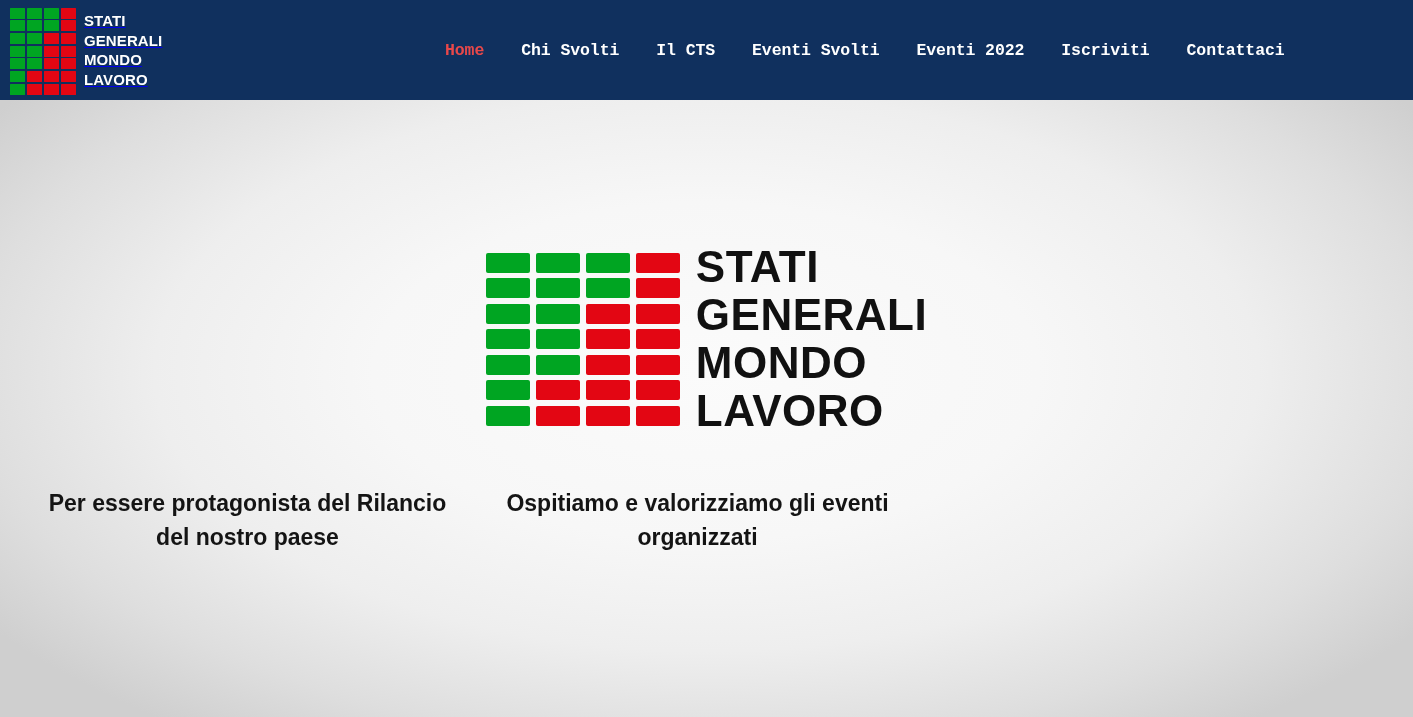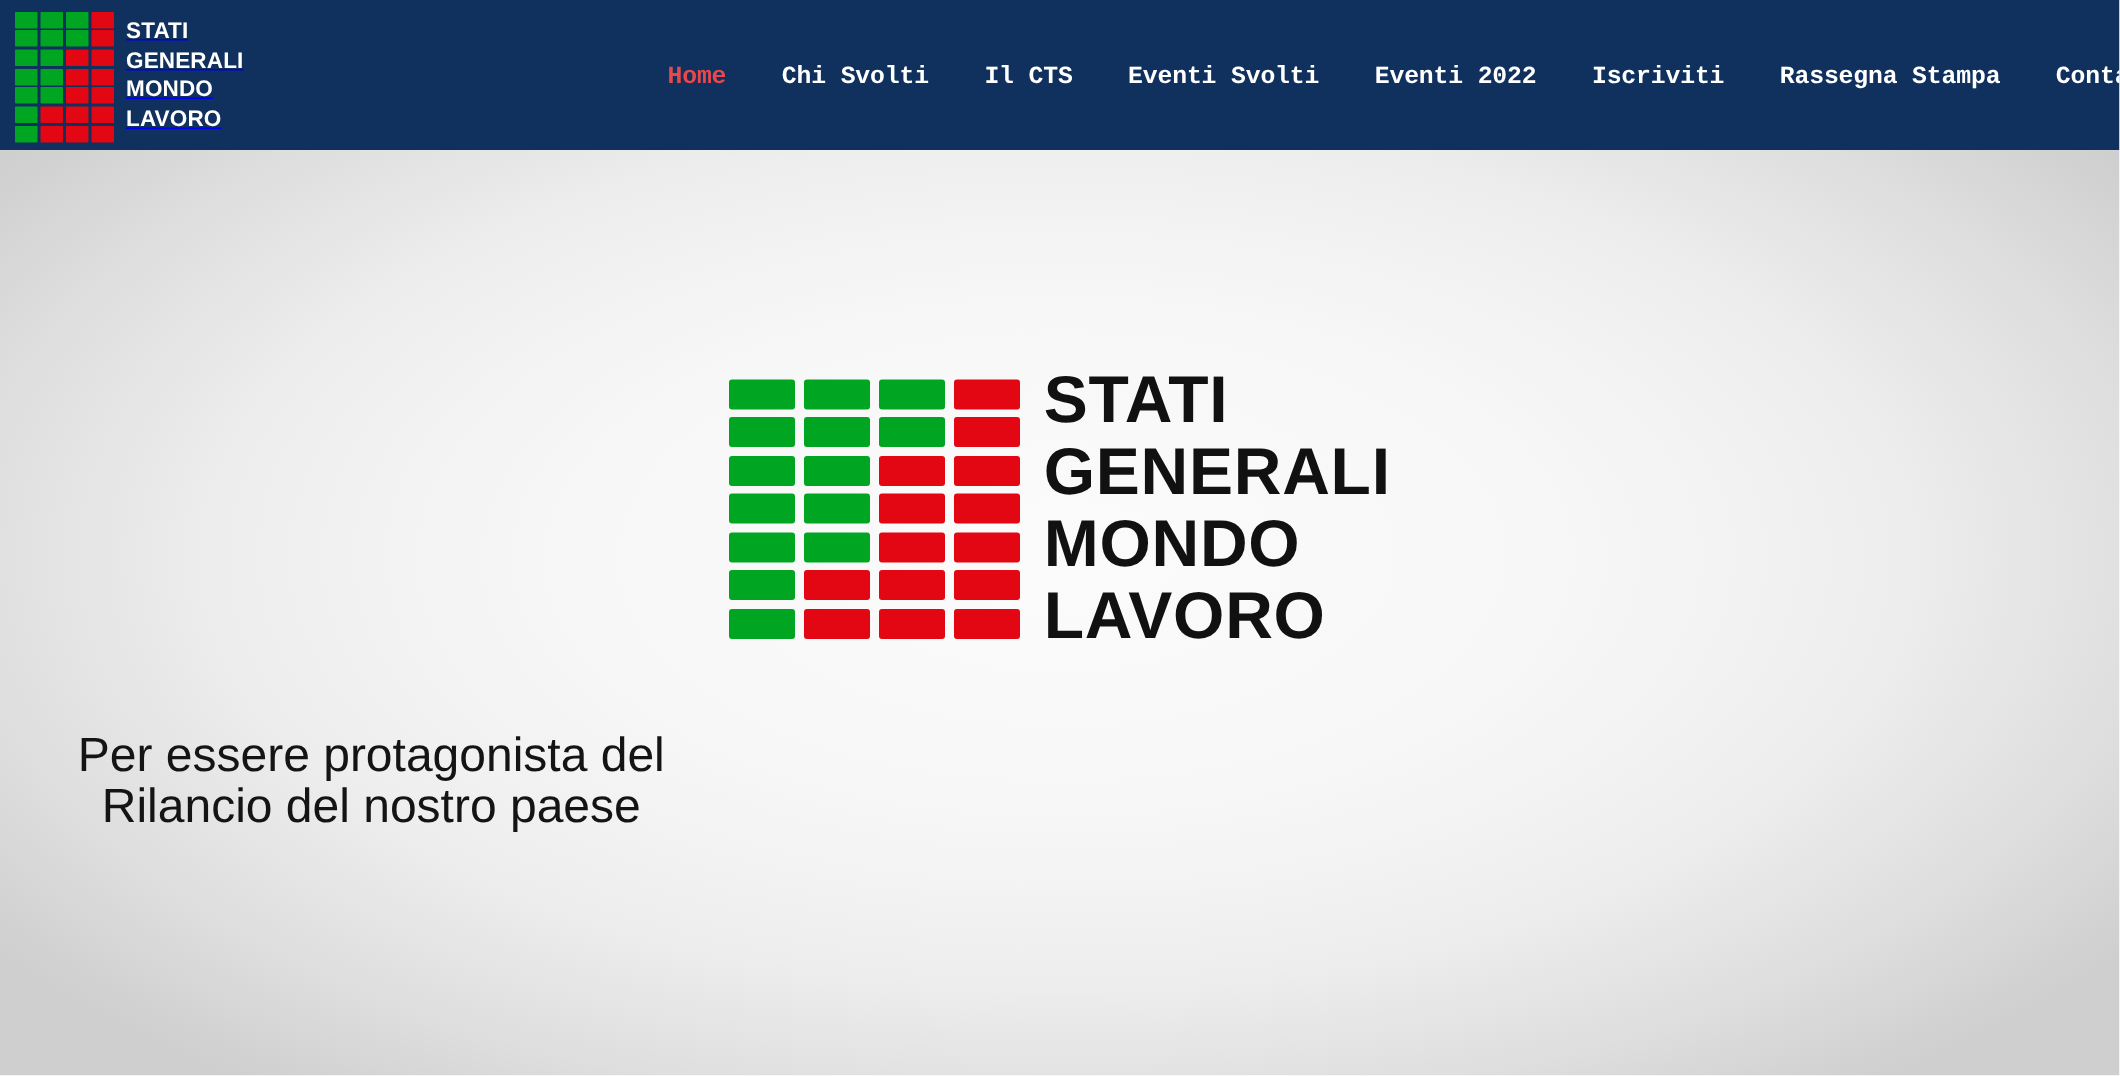--- a/index.html
+++ b/index.html
@@ -124,23 +124,23 @@
     position: absolute;
     top: 386px;
     left: 0; right: 0;
     display: flex;
     padding: 0 20px;
   }
   .tagline {
     flex: 1;
     text-align: center;
     color: #141414;
-    font-size: 32px;
+    font-size: 23px;
     line-height: 34px;
-    font-weight: 400;
+    font-weight: 700;
     padding: 0 14px;
   }
   .tagline.col1 { flex: 0 0 455px; }
   .tagline.col2 { flex: 0 0 445px; }
   .tagline.col3 { flex: 1; }
 </style>
 </head>
 <body>
 
 <header class="site-header">
@@ -184,21 +184,20 @@
     </span>
   </a>
 
   <nav class="main-nav">
     <a class="nav-link active" href="#">Home</a>
     <a class="nav-link" href="#">Chi Svolti</a>
     <a class="nav-link" href="#">Il CTS</a>
     <a class="nav-link" href="#">Eventi Svolti</a>
     <a class="nav-link" href="#">Eventi 2022</a>
     <a class="nav-link" href="#">Iscriviti</a>
-    <a class="nav-link" href="#">Rassegna Stampa</a>
     <a class="nav-link" href="#">Contattaci</a>
   </nav>
 
 </header>
 
 <section class="hero">
 
   <div class="hero-logo">
     <div class="hero-logo-inner">
       <span class="hero-grid" id="hero-grid">
@@ -235,15 +234,16 @@
         <span>STATI</span>
         <span>GENERALI</span>
         <span>MONDO</span>
         <span>LAVORO</span>
       </span>
     </div>
   </div>
 
   <div class="taglines">
     <div class="tagline col1">Per essere protagonista del Rilancio del nostro paese</div>
+    <div class="tagline col2">Ospitiamo e valorizziamo gli eventi organizzati</div>
   </div>
 
 </section>
 
 </body></html>

